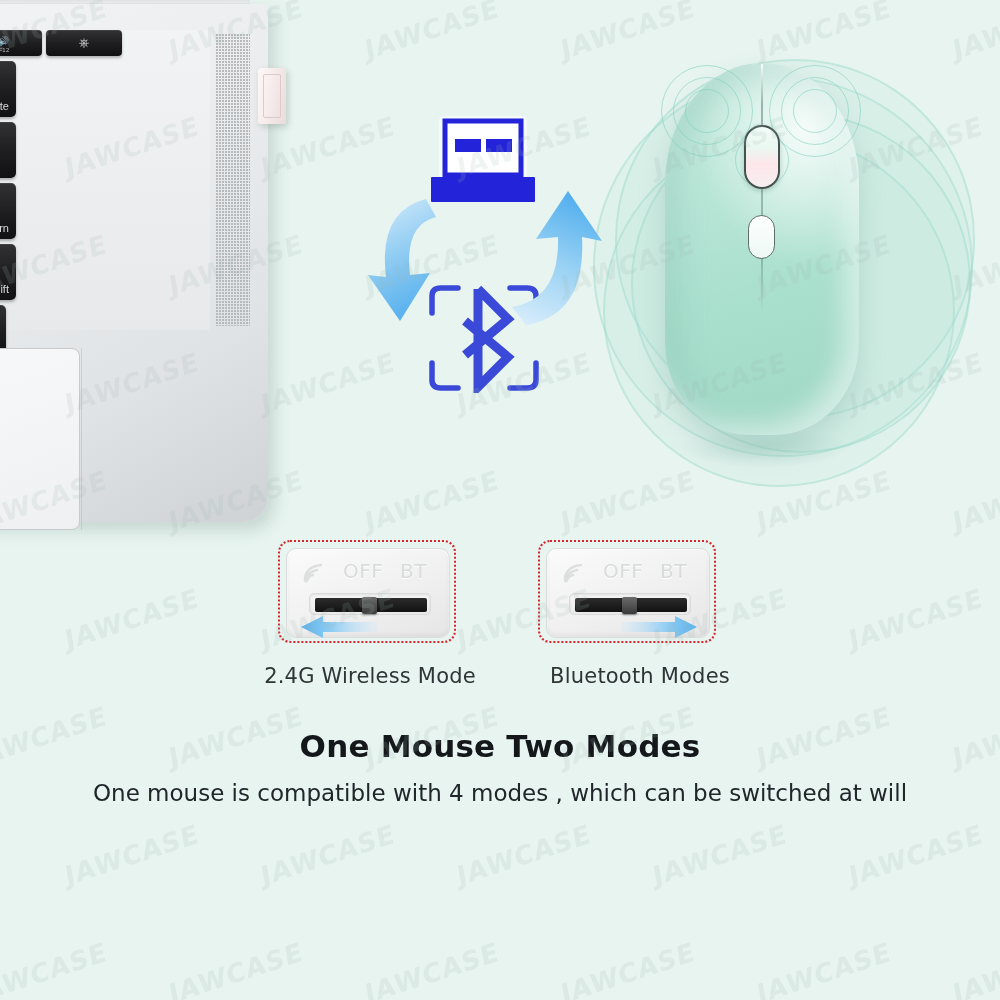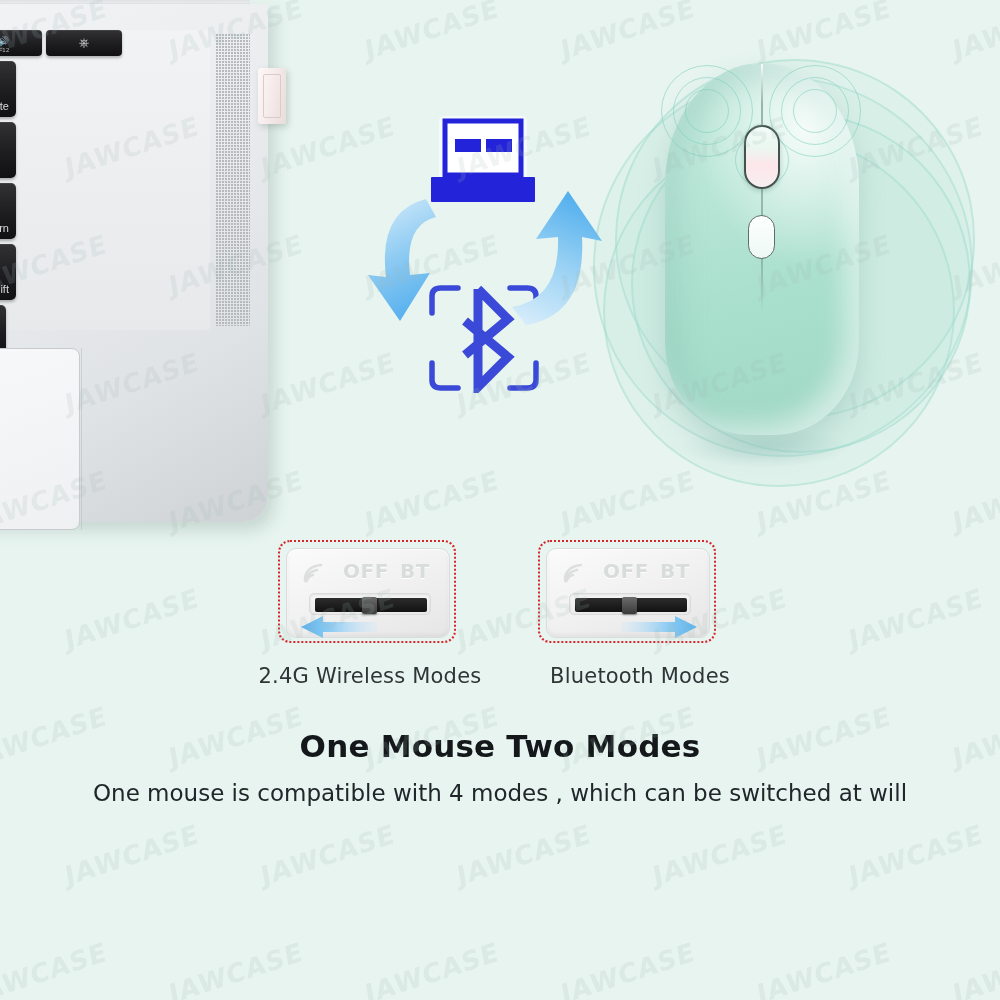--- a/index.html
+++ b/index.html
@@ -245,21 +245,21 @@
     box-shadow: inset 0 1px 2px rgba(255,255,255,.9), inset 0 -2px 5px rgba(0,0,0,.06);
   }
   .sw-labels {
     position: absolute;
     left: 0; top: 8px; width: 164px; height: 30px;
   }
   .sw-lab {
     position: absolute;
     color: #d8dcda;
     font-size: 20px;
-    font-weight: 700;
+    font-weight: 400;
     font-family: "DejaVu Sans", sans-serif;
     text-shadow: 0 1px 0 rgba(255,255,255,.95);
     letter-spacing: .5px;
   }
   .sw-lab.off { left: 56px; top: 2px; }
   .sw-lab.bt  { left: 113px; top: 2px; }
   .wifi-ico { position: absolute; left: 14px; top: 4px; }
 
   .sw-track {
     position: absolute;
@@ -475,21 +475,21 @@
             <linearGradient id="aL" x1="1" y1="0" x2="0" y2="0">
               <stop offset="0%" stop-color="#cfe8fa" stop-opacity="0.25"></stop>
               <stop offset="60%" stop-color="#8fcdf3"></stop>
               <stop offset="100%" stop-color="#58b2ef"></stop>
             </linearGradient>
           </defs>
           <path d="M78 7 H24 V1 L2 12 L24 23 V17 H78 Z" fill="url(#aL)"></path>
         </svg>
       </div>
     </div>
-    <div class="mode-caption" id="cap-1">2.4G Wireless Modes</div>
+    <div class="mode-caption" id="cap-1">2.4G Wireless Mode</div>
   </div>
 
   <div class="switch-block" id="switch-block-2">
     <div class="dash-box">
       <div class="sw-plate">
         <div class="sw-labels">
           <svg class="wifi-ico" width="28" height="24" viewBox="0 0 28 24">
             <g fill="none" stroke="#dcdfdd" stroke-width="2.6" stroke-linecap="round">
               <path d="M4 19 Q4 6 20 4"></path>
               <path d="M5 19 Q6 11 16 9"></path>

